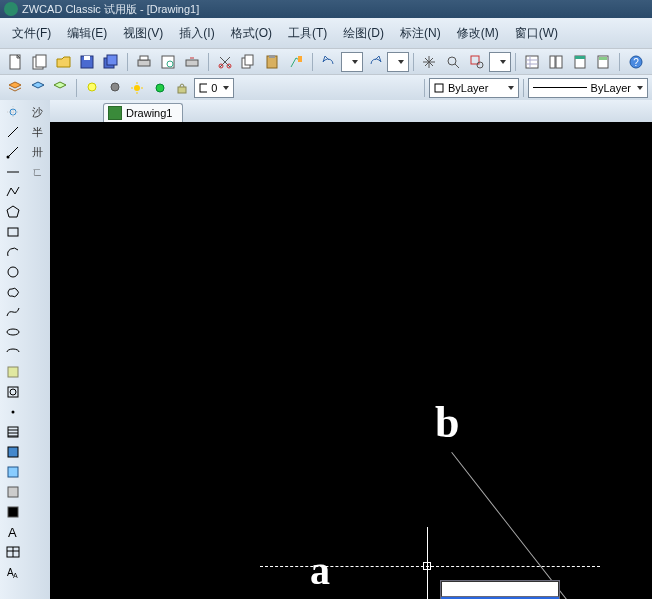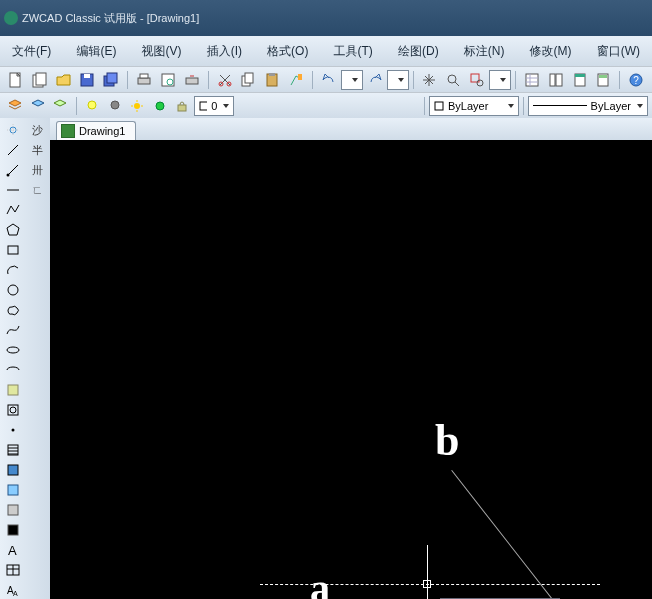--- a/index.html
+++ b/index.html
@@ -1,23 +1,23 @@
 <!DOCTYPE html>
 <html><head>
 <meta charset="utf-8">
 <style>
   * { margin: 0; padding: 0; box-sizing: border-box; }
   body { font-family: "Microsoft YaHei", SimSun, Arial, sans-serif; font-size: 12px; background: #4a6a8a; width: 652px; height: 599px; overflow: hidden; position: relative; }
 
   
-  .titlebar { background: linear-gradient(to bottom, #3a5a7a 0%, #2a4a6a 100%); color: #e0e8f0; height: 36px; line-height: 18px; padding-left: 4px; font-size: 11px; display: flex; align-items: center; }
+  .titlebar { background: linear-gradient(to bottom, #3a5a7a 0%, #2a4a6a 100%); color: #e0e8f0; height: 18px; line-height: 18px; padding-left: 4px; font-size: 11px; display: flex; align-items: center; }
   .titlebar .app-icon { width: 14px; height: 14px; background: #2a8a6a; border-radius: 7px; margin-right: 4px; }
 
   
-  .menubar { background: linear-gradient(to bottom, #e8f0f8 0%, #d0dce8 100%); height: 14px; display: flex; align-items: center; padding: 15px 4px; font-size: 12px; color: #1a2a3a; justify-content: space-between; }
+  .menubar { background: linear-gradient(to bottom, #e8f0f8 0%, #d0dce8 100%); height: 14px; display: flex; align-items: center; padding: 15px 4px; font-size: 12px; color: #1a2a3a; }
   .menubar .menu-item { padding: 0 8px; cursor: pointer; white-space: nowrap; }
 
   
   .toolbar { background: linear-gradient(to bottom, #e8f0f8 0%, #d0dce8 100%); height: 26px; display: flex; align-items: center; padding: 0 4px; border-top: 1px solid #c0c8d0; }
   .tb-btn { width: 22px; height: 22px; display: inline-flex; align-items: center; justify-content: center; margin: 0 1px; cursor: pointer; border: 1px solid transparent; }
   .sep { width: 1px; height: 18px; background: #a0b0c0; margin: 0 4px; }
   .dropdown { height: 20px; background: #fff; border: 1px solid #7a8a9a; font-size: 11px; padding: 0 16px 0 4px; display: inline-flex; align-items: center; position: relative; min-width: 40px; }
   .dropdown::after { content: ""; position: absolute; right: 4px; top: 50%; width: 0; height: 0; border-left: 3px solid transparent; border-right: 3px solid transparent; border-top: 4px solid #333; transform: translateY(-50%); }
   .layer-combo { min-width: 90px; }
   .layer-line { width: 60px; height: 0; border-top: 1px solid #000; margin-right: 4px; }
@@ -26,21 +26,21 @@
   .client { display: flex; height: calc(599px - 18px - 22px - 26px - 26px); }
 
   
   .leftcol { width: 50px; background: linear-gradient(to right, #e8f0f8 0%, #d0dce8 100%); display: flex; flex-direction: row; }
   .palette { width: 25px; display: flex; flex-direction: column; padding-top: 2px; }
   .pal-btn { width: 22px; height: 18px; display: flex; align-items: center; justify-content: center; margin: 1px auto; cursor: pointer; }
 
   
   .draw-wrap { flex: 1; display: flex; flex-direction: column; background: #c0cad4; }
   .doctab-row { height: 22px; background: linear-gradient(to bottom, #e8f0f8 0%, #d0dce8 100%); display: flex; align-items: flex-end; padding-left: 6px; }
-  .doctab { background: #f8fafc; border: 1px solid #8898a8; border-bottom: none; border-radius: 3px 3px 0 0; padding: 2px 10px 2px 4px; font-size: 11px; display: flex; align-items: center; gap: 4px; }
+  .doctab { background: #f8fafc; border: 1px solid #8898a8; border-bottom: none; border-radius: 3px 3px 0 0; padding: 2px 10px 2px 4px; font-size: 11px; display: flex; align-items: center; gap: 4px; margin-left: 47px; }
   .doctab .doc-ico { width: 14px; height: 14px; background: #3a8a3a; border: 1px solid #2a6a2a; }
 
   .canvas { flex: 1; background: #000; position: relative; overflow: hidden; }
 
   
   .cross-h { position: absolute; top: 444px; left: 210px; width: 340px; height: 0; border-top: 1px dashed #fff; }
   .cross-v { position: absolute; top: 405px; left: 377px; width: 0; height: 72px; border-left: 1px solid #fff; }
   .cursor-box { position: absolute; top: 440px; left: 373px; width: 8px; height: 8px; border: 1px solid #fff; }
 
   

